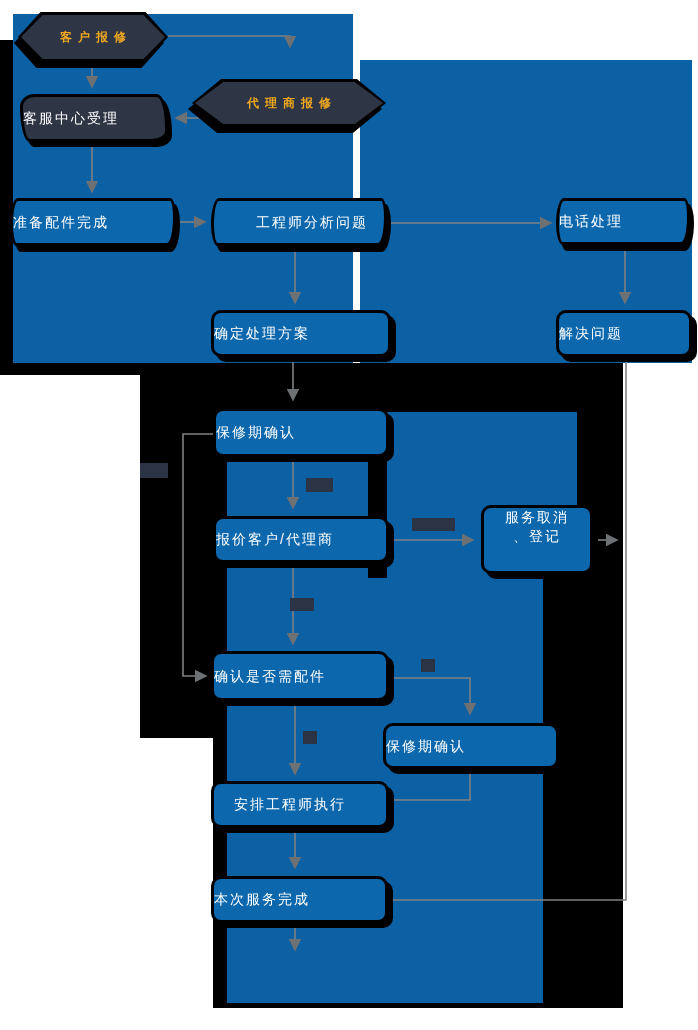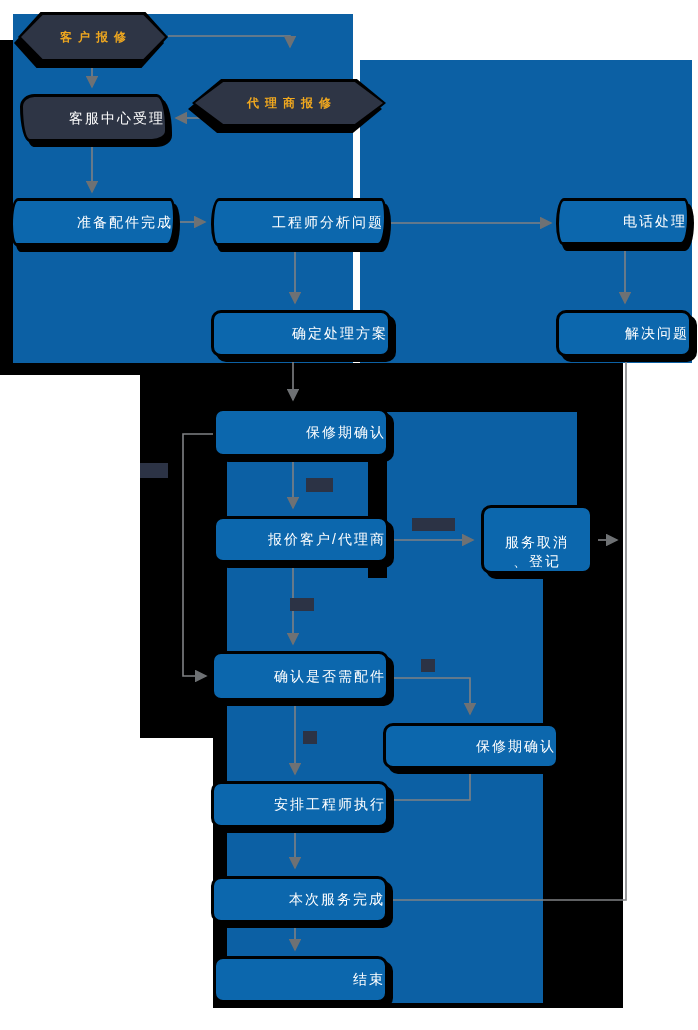--- a/index.html
+++ b/index.html
@@ -13,21 +13,21 @@
   .bg-black{background:#000;}
   .bg-white{background:#fff;}
 
   
   .node{
     position:absolute;box-sizing:border-box;
     background:var(--node-blue);
     border:3px solid #000;border-radius:10px;
     box-shadow:5px 5px 0 #000;
     color:#fff;font-size:14px;letter-spacing:2px;
-    display:flex;align-items:center;justify-content:flex-end;
+    display:flex;align-items:center;justify-content:flex-start;
     text-align:center;line-height:1.35;
   }
   
   .wavy{
     border-radius:14px 10px 16px 12px / 46px 34px 50px 38px;
     box-shadow:4px 6px 0 #000;
   }
   
   .flag{
     background:var(--dark-navy);
@@ -147,23 +147,20 @@
   </div>
   <div class="node" style="left:383px;top:723px;width:176px;height:46px;">
     <span>保修期确认</span>
   </div>
   <div class="node" style="left:211px;top:781px;width:178px;height:47px;padding-left:20px;">
     <span>安排工程师执行</span>
   </div>
   <div class="node" style="left:211px;top:876px;width:177px;height:47px;">
     <span>本次服务完成</span>
   </div>
-  <div class="node" style="left:213px;top:956px;width:175px;height:47px;">
-    <span>结束</span>
-  </div>
 
   <div class="dlabel" style="left:140px;top:463px;width:28px;height:15px;"></div>
   <div class="dlabel" style="left:306px;top:478px;width:27px;height:14px;"></div>
   <div class="dlabel" style="left:412px;top:518px;width:43px;height:13px;"></div>
   <div class="dlabel" style="left:290px;top:598px;width:24px;height:13px;"></div>
   <div class="dlabel" style="left:421px;top:659px;width:14px;height:13px;"></div>
   <div class="dlabel" style="left:303px;top:731px;width:14px;height:13px;"></div>
 
 </div>
 

